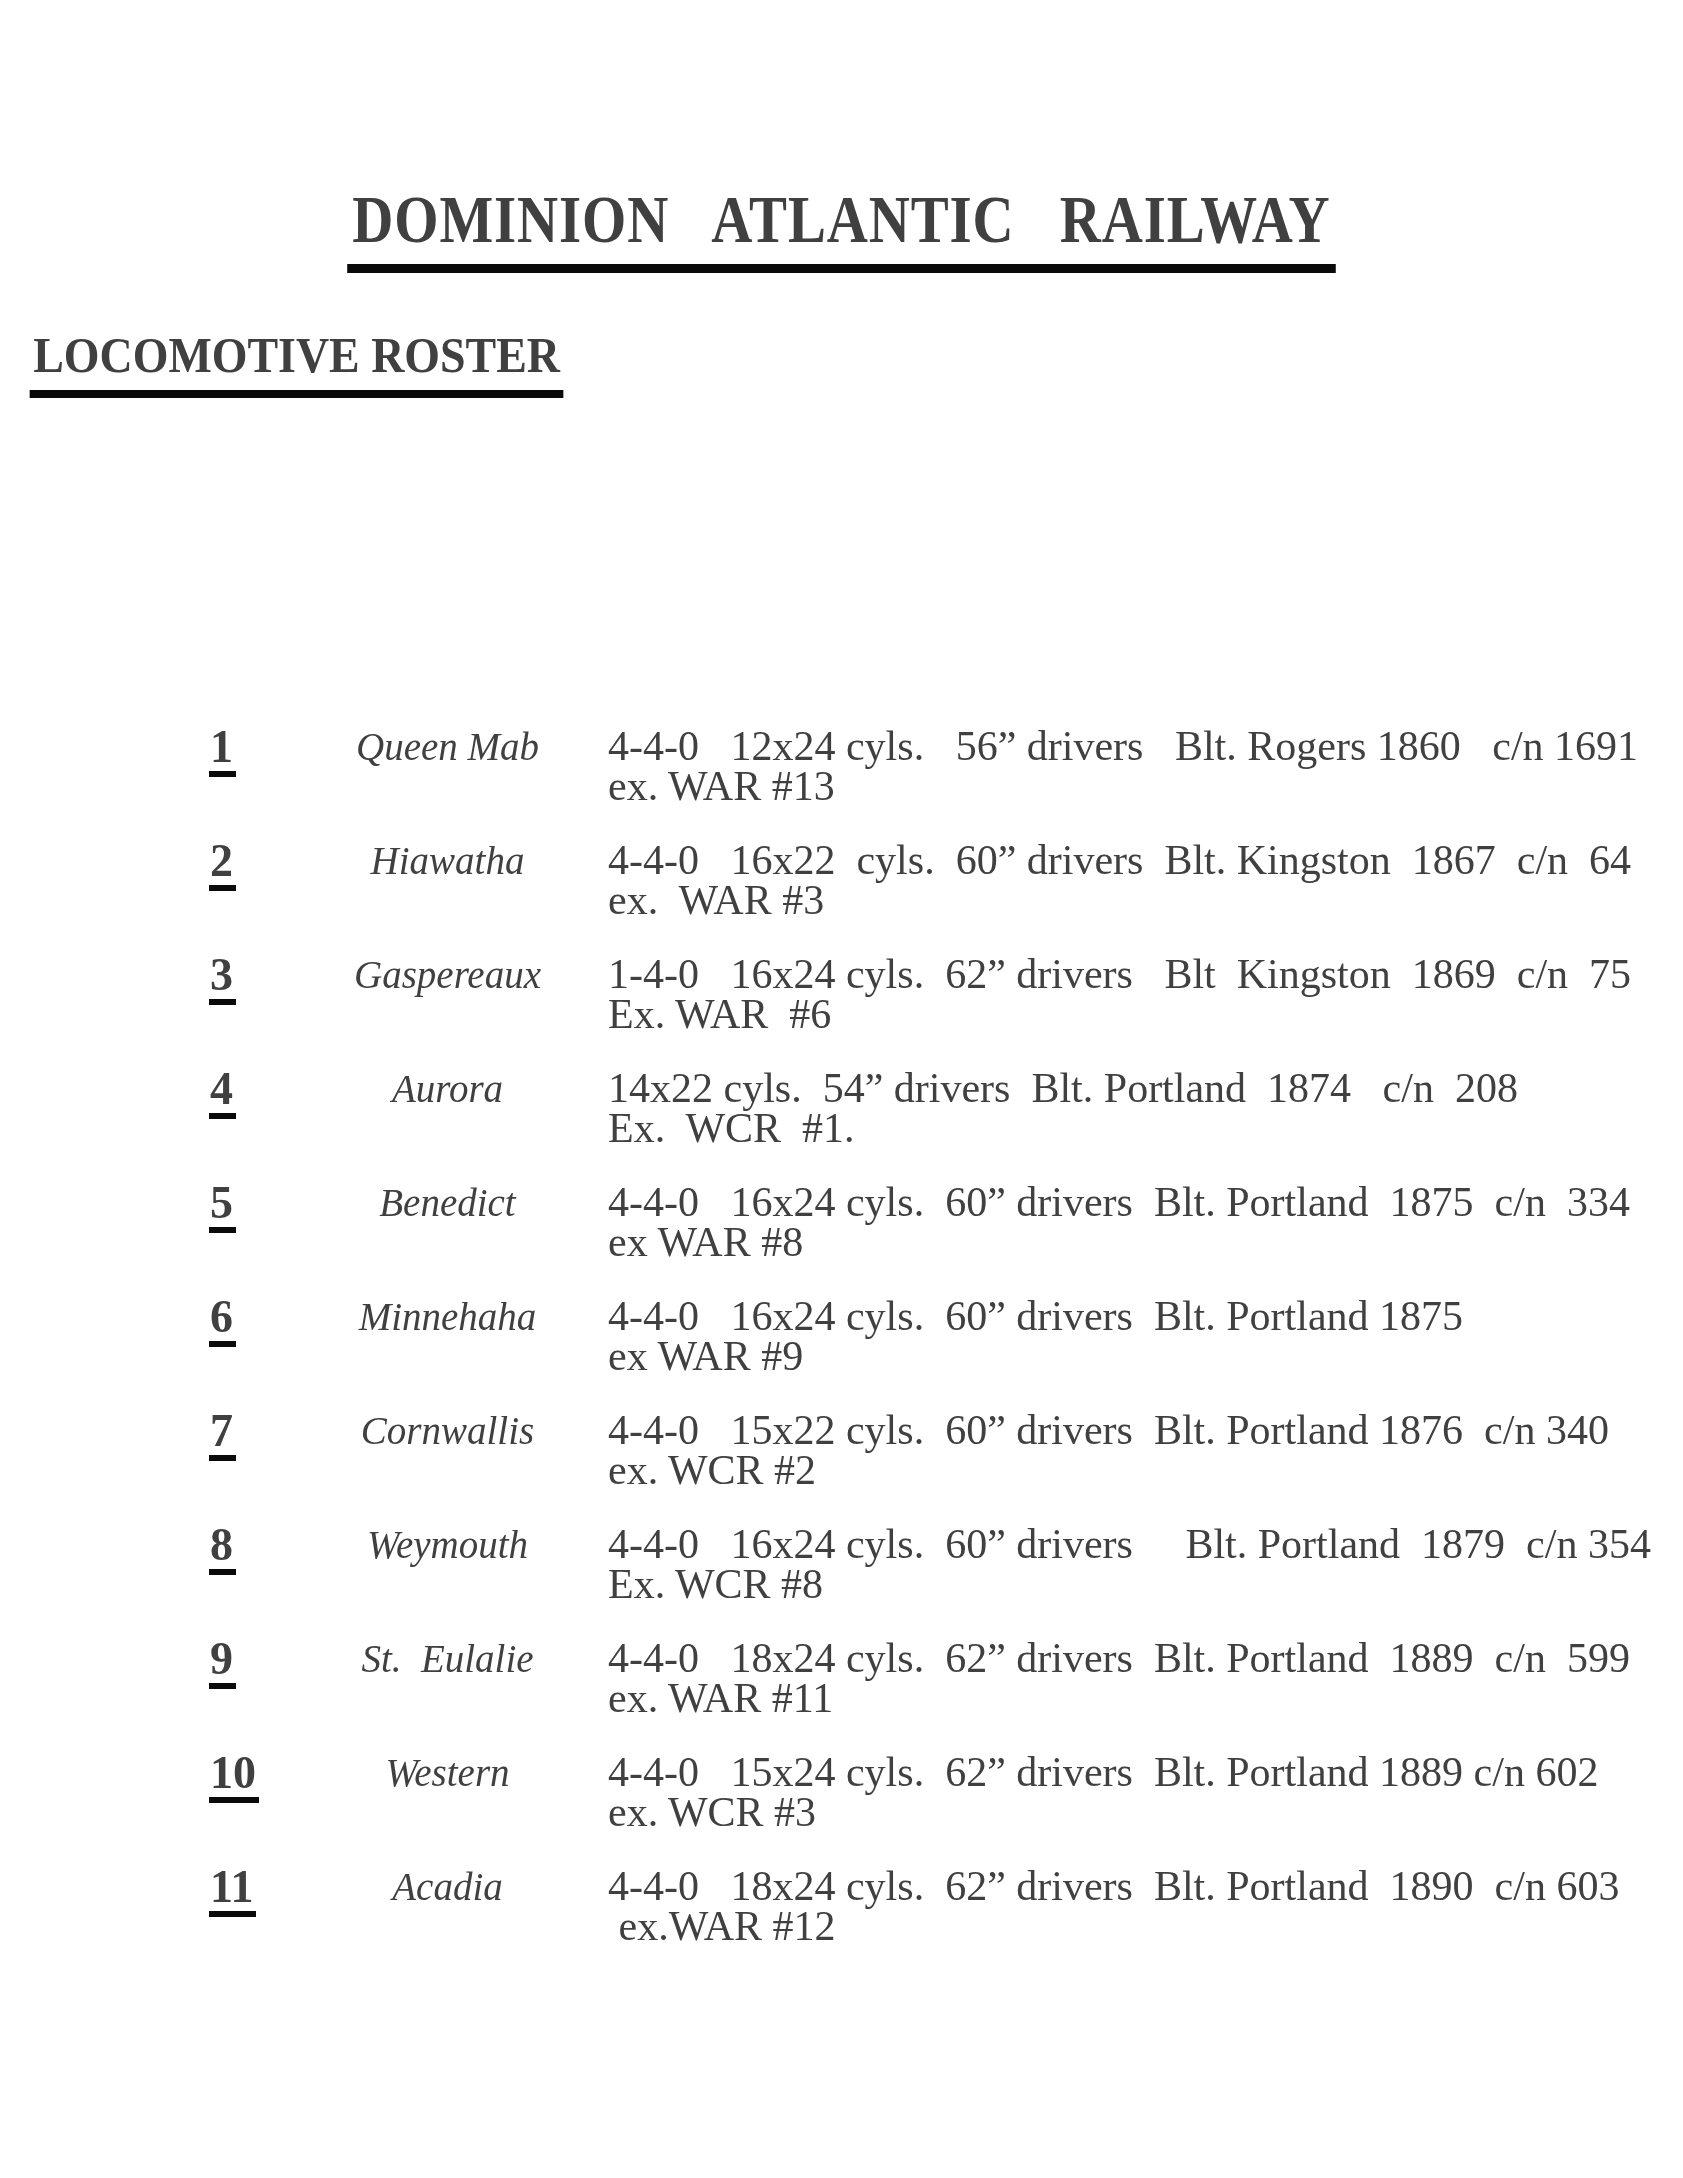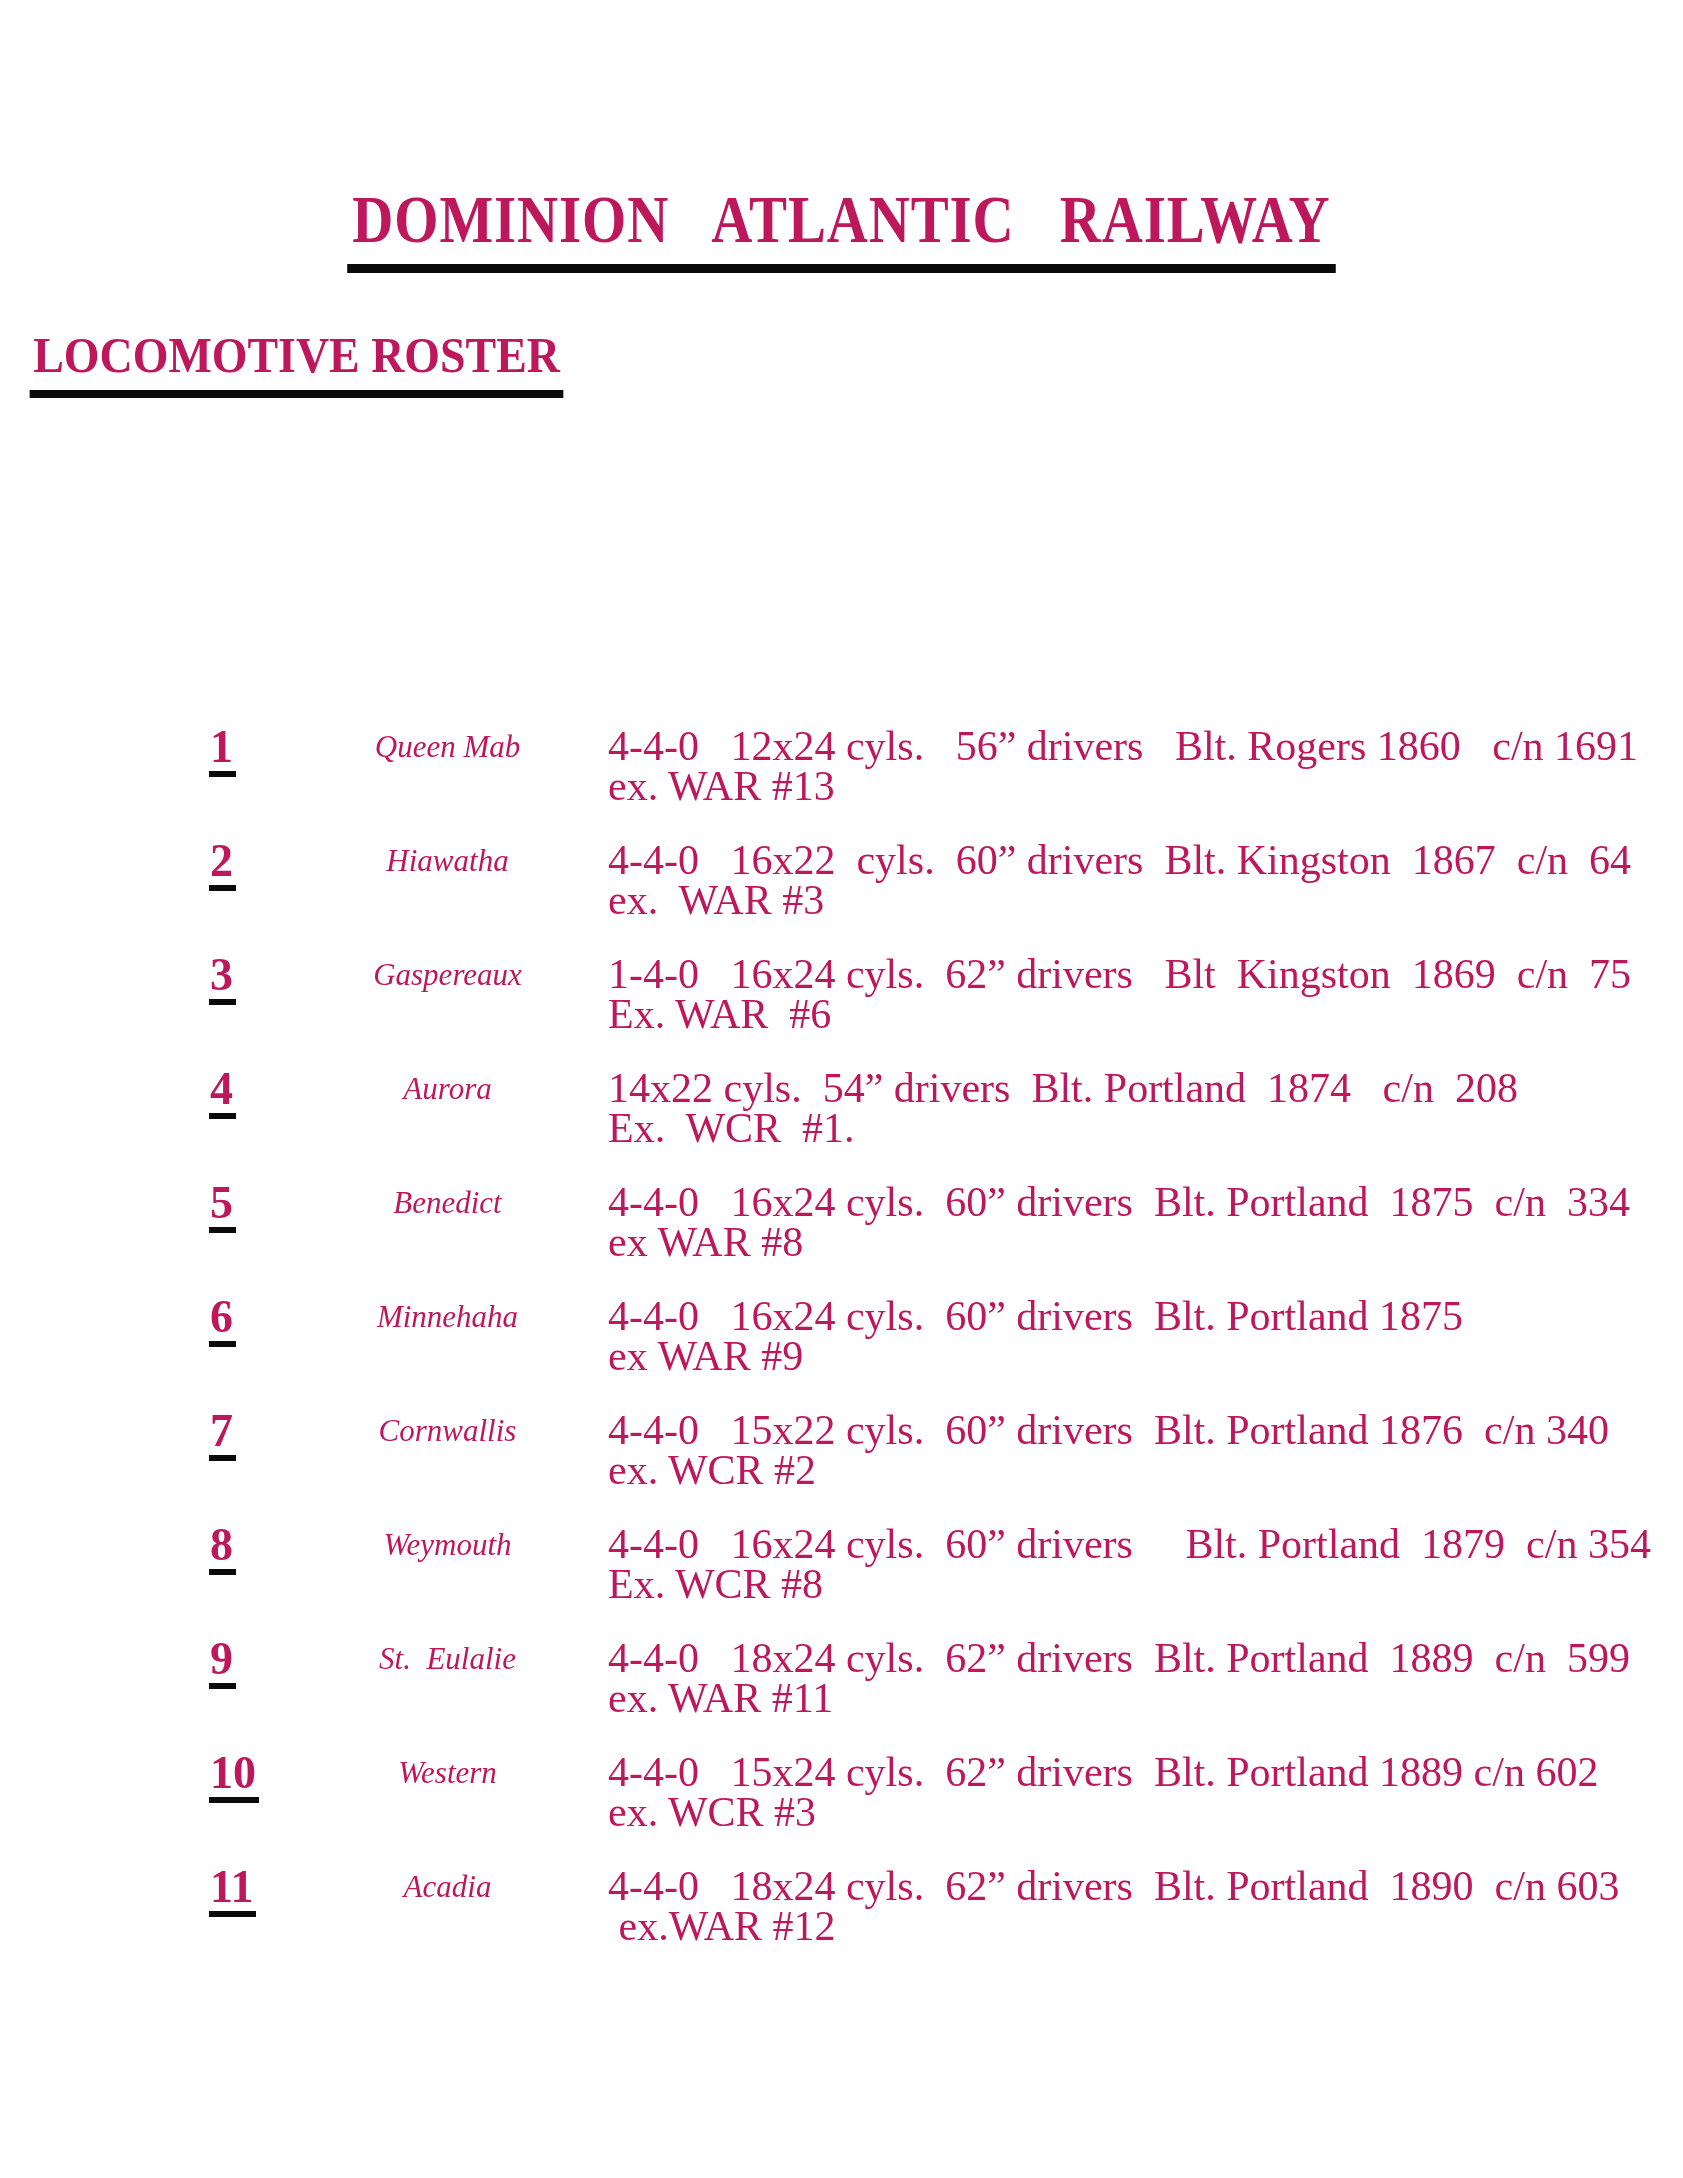--- a/index.html
+++ b/index.html
@@ -5,21 +5,21 @@
   html, body {
     margin: 0;
     padding: 0;
     background: #ffffff;
   }
   .page {
     position: relative;
     width: 1683px;
     height: 2178px;
     background: #ffffff;
-    color: #be185d;
+    color: #404040;
     font-family: "Liberation Serif", serif;
     overflow: hidden;
   }
 
   
   .title-wrap {
     position: absolute;
     top: 184px;
     left: 0;
     width: 100%;
@@ -83,21 +83,21 @@
   }
   .num-text {
     display: inline-block;
     border-bottom: 6px solid #0a0a0a;
     padding: 0 3px 3px 1px;
     margin-left: -1px;
   }
   .name {
     text-align: center;
     font-style: italic;
-    font-size: 31px;
+    font-size: 39px;
     line-height: 42px;
     white-space: pre;
   }
   .spec {
     padding-left: 22px;
     font-size: 42px;
     line-height: 40px;
   }
   .spec-line {
     white-space: pre;

